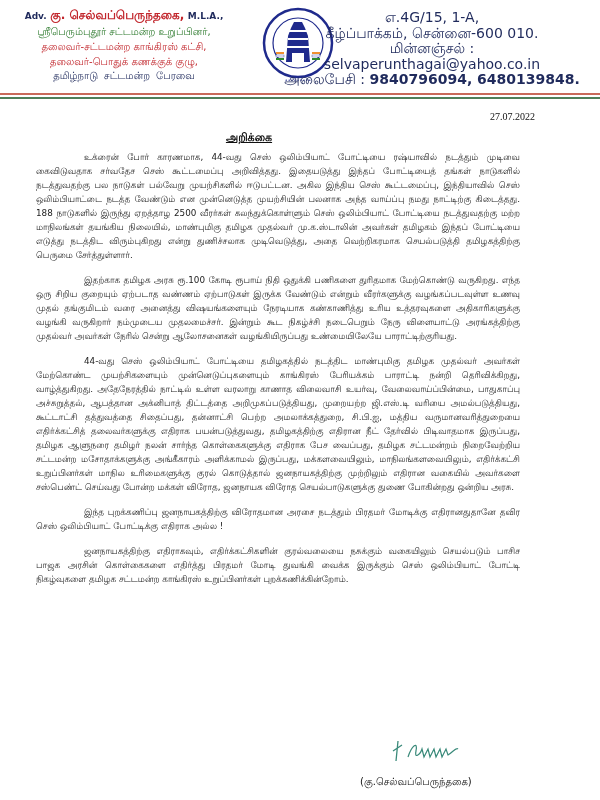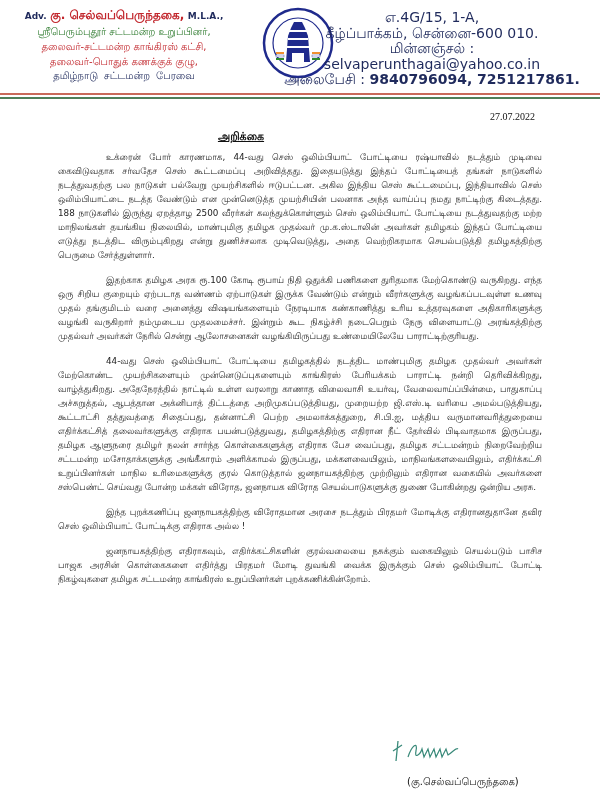--- a/index.html
+++ b/index.html
@@ -13,25 +13,25 @@
   .lh-left .green { color:#2d7a2d; }
   .lh-left .red { color:#c2272d; }
   .lh-left .navy { color:#1f2a5c;font-family:Liberation Mono, monospace; }
   .logo { position:absolute; left:258px; top:6px; width:80px; height:78px; }
   .lh-right { position:absolute; right:18px; top:10px; width:300px; text-align:center; font-size:14px; line-height:15.5px; color:#1f2a5c; }
   .lh-right .phone-num { font-weight:bold; }
   .rule-red { position:absolute; left:0; top:93px; width:600px; height:2px; background:#c96a5a; }
   .rule-green { position:absolute; left:0; top:97px; width:600px; height:2px; background:#4f7f5a; }
 
   .date { position:absolute; right:65px; top:111px; font-family:"Liberation Serif", serif; font-size:10px; }
-  .title { position:absolute; left:4px; width:474px; top:131px; text-align:center; font-size:11px; text-decoration:underline; font-weight:bold;font-family:Liberation Mono, monospace; }
-  .body { position:absolute; left:58px; top:150px; width:484px; font-size:8.8px; line-height:14px; text-align:justify; color:#222; }
+  .title { position:absolute; left:12px; width:474px; top:131px; text-align:center; font-size:11px; text-decoration:underline; font-weight:bold; }
+  .body { position:absolute; left:36px; top:150px; width:484px; font-size:8.8px; line-height:14px; text-align:justify; color:#222; }
   .body p { margin:0 0 11px 0; text-indent:48px; text-align:justify; text-align-last:left; }
   .signature { position:absolute; left:390px; top:735px; width:80px; height:30px; }
-  .sig-name { position:absolute; left:360px; top:776px; font-size:10px; color:#111;margin-left:47px; }
+  .sig-name { position:absolute; left:360px; top:776px; font-size:10px; color:#111; }
 </style>
 </head>
 <body>
 
 <div class="letterhead">
   <div class="lh-left">
     <div class="name-line">
       <span class="adv">Adv.</span>
       <span class="tname">கு. செல்வப்பெருந்தகை,</span>
       <span class="mla">M.L.A.,</span>
@@ -63,21 +63,21 @@
 
   <div class="lh-right">
     <div>எ.4G/15, 1-A,</div>
     <div>கீழ்ப்பாக்கம், சென்னை-600 010.</div>
     <div>
       <span>மின்னஞ்சல் :</span>
       <span>selvaperunthagai@yahoo.co.in</span>
     </div>
     <div>
       <span>அலைபேசி :</span>
-      <span class="phone-num">9840796094, 7251217861.</span>
+      <span class="phone-num">9840796094, 6480139848.</span>
     </div>
   </div>
 </div>
 
 <div class="rule-red"></div>
 <div class="rule-green"></div>
 
 <div class="date">27.07.2022</div>
 <div class="title">அறிக்கை</div>
 

